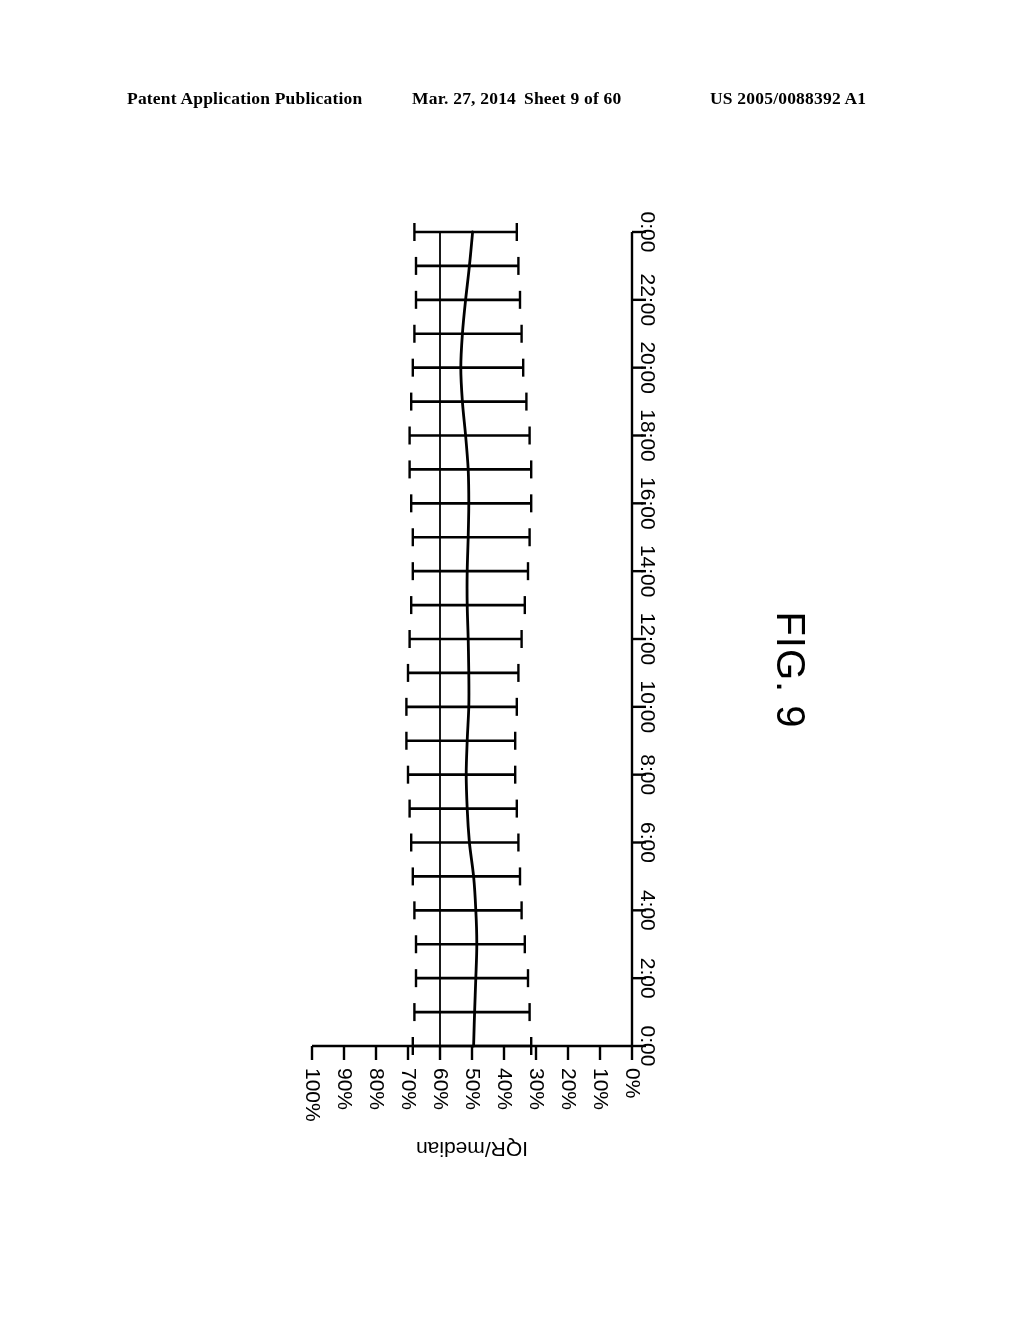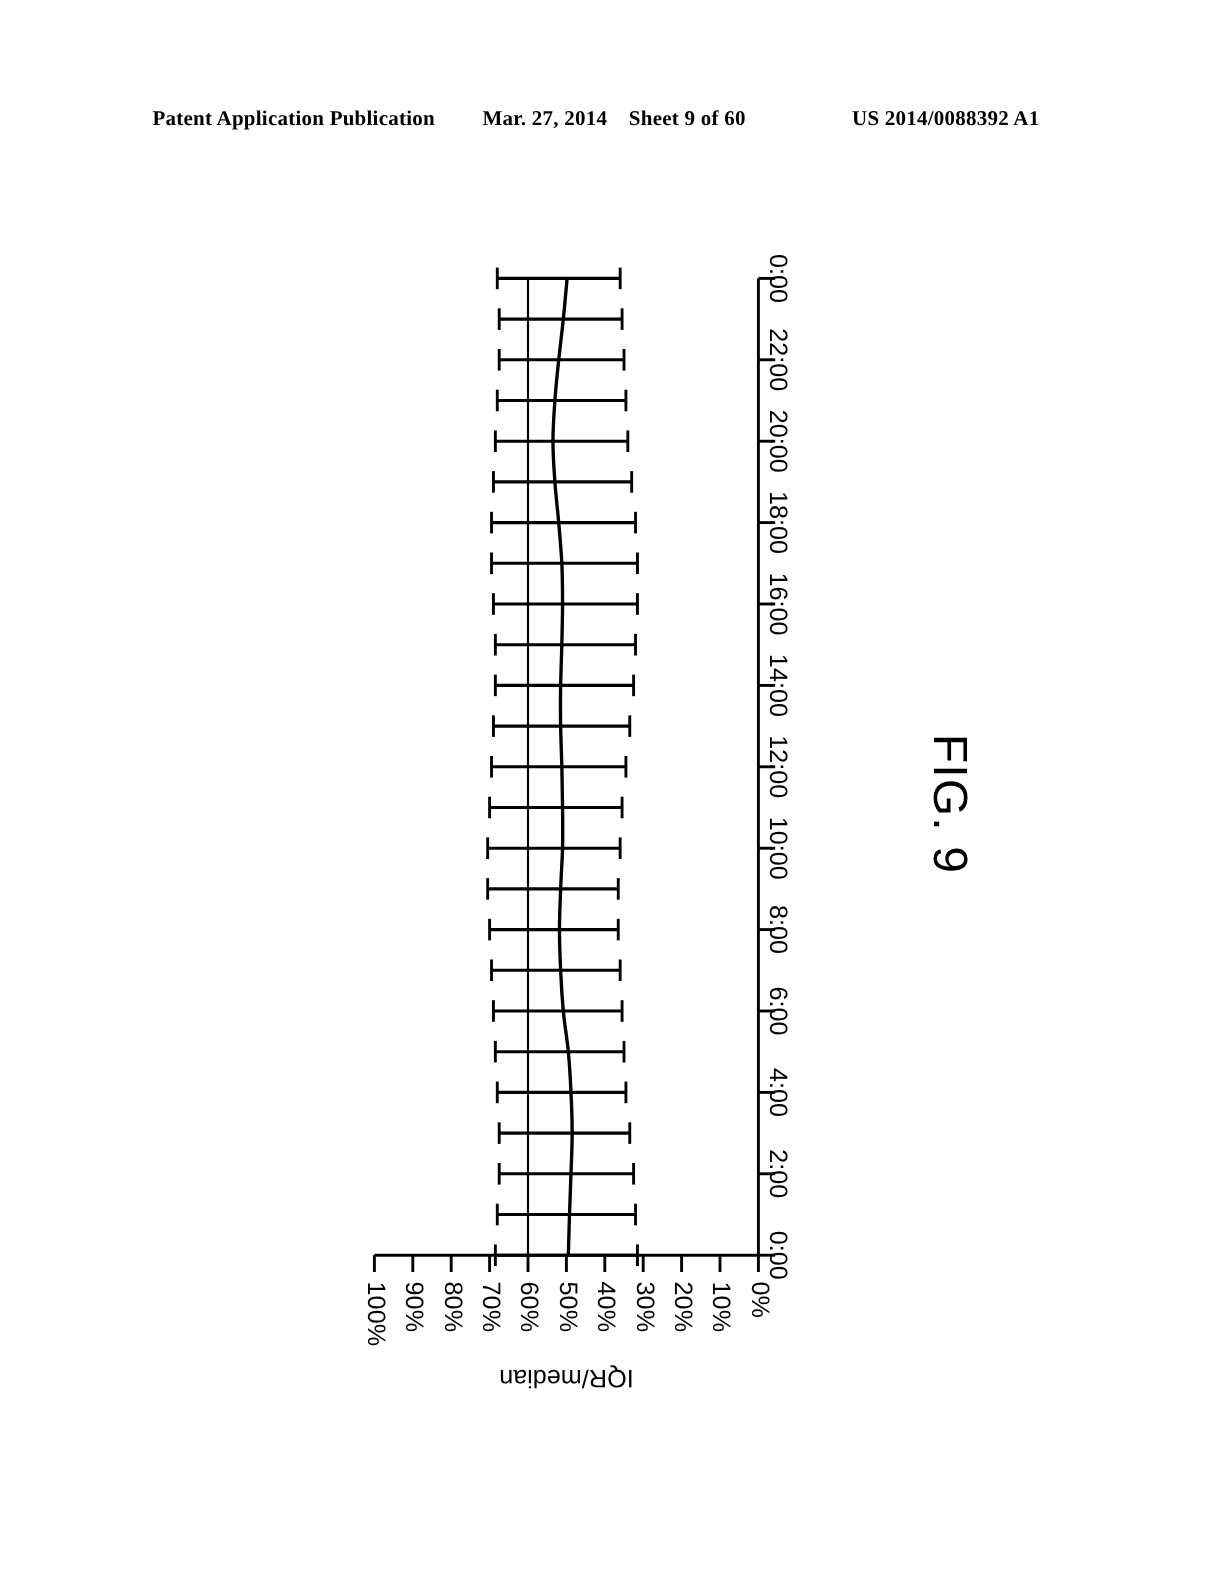--- a/index.html
+++ b/index.html
@@ -29,21 +29,21 @@
     letter-spacing: 0.2px;
     white-space: nowrap;
   }
   #patent-header .hdr-pub {
     position: absolute;
     left: 127px;
     top: 0;
   }
   #patent-header .hdr-date {
     position: absolute;
-    left: 402px;
+    left: 412px;
     top: 0;
     text-align: center;
   }
   #patent-header .hdr-sheet {
     position: absolute;
     left: 524px;
     top: 0;
   }
   #patent-header .hdr-docnum {
     position: absolute;
@@ -84,21 +84,21 @@
     white-space: nowrap;
   }
 </style>
 </head>
 <body>
 
 <div id="patent-header">
   <span class="hdr-pub">Patent Application Publication</span>
   <span class="hdr-date">Mar. 27, 2014</span>
   <span class="hdr-sheet">Sheet 9 of 60</span>
-  <span class="hdr-docnum">US 2014/0088392 A1</span>
+  <span class="hdr-docnum">US 2005/0088392 A1</span>
 </div>
 
 <div id="figure-area">
   <svg id="chart-svg" width="1024" height="1320" viewBox="0 0 1024 1320" xmlns="http://www.w3.org/2000/svg">
 
     <g id="g-errorbars" stroke="#000000" stroke-width="2.6" stroke-linecap="butt" fill="none">
         <line x1="531.2" y1="1046" x2="412.79999999999995" y2="1046"></line>
         <line x1="531.2" y1="1037" x2="531.2" y2="1055" stroke-width="2.4"></line>
         <line x1="412.79999999999995" y1="1037" x2="412.79999999999995" y2="1055" stroke-width="2.4"></line>
         <line x1="529.6" y1="1012.0833333333334" x2="414.4" y2="1012.0833333333334"></line>

